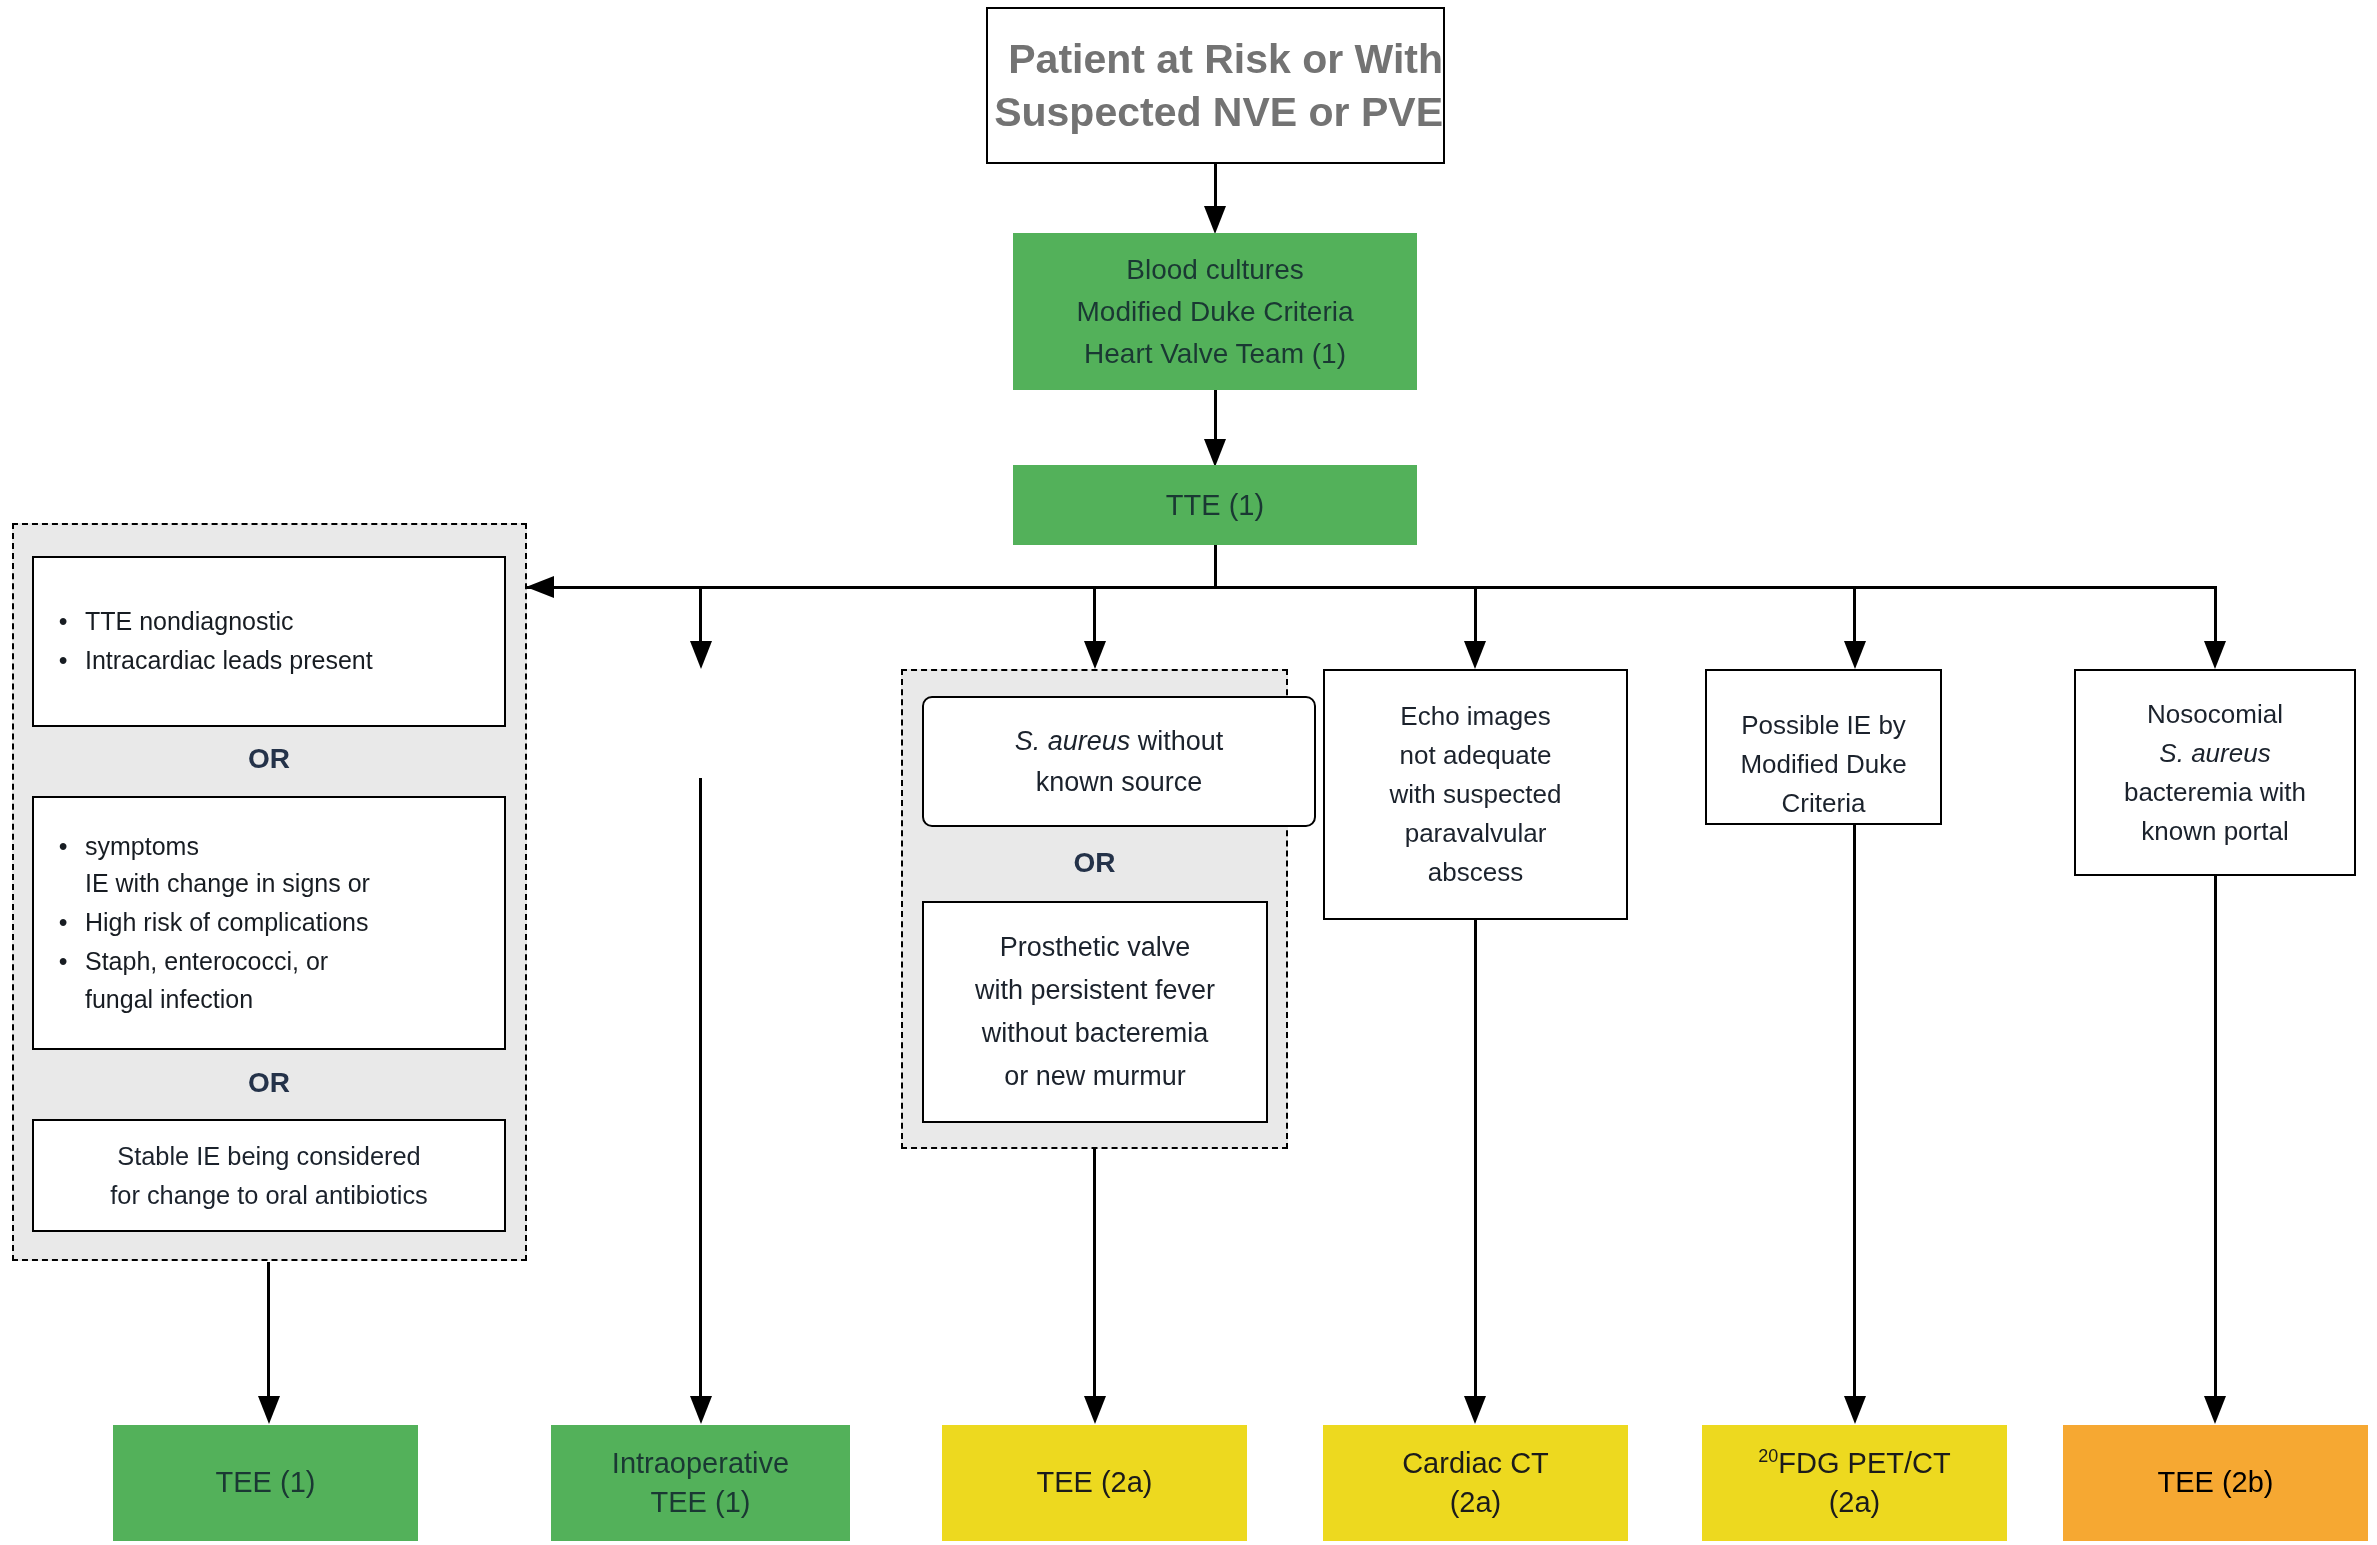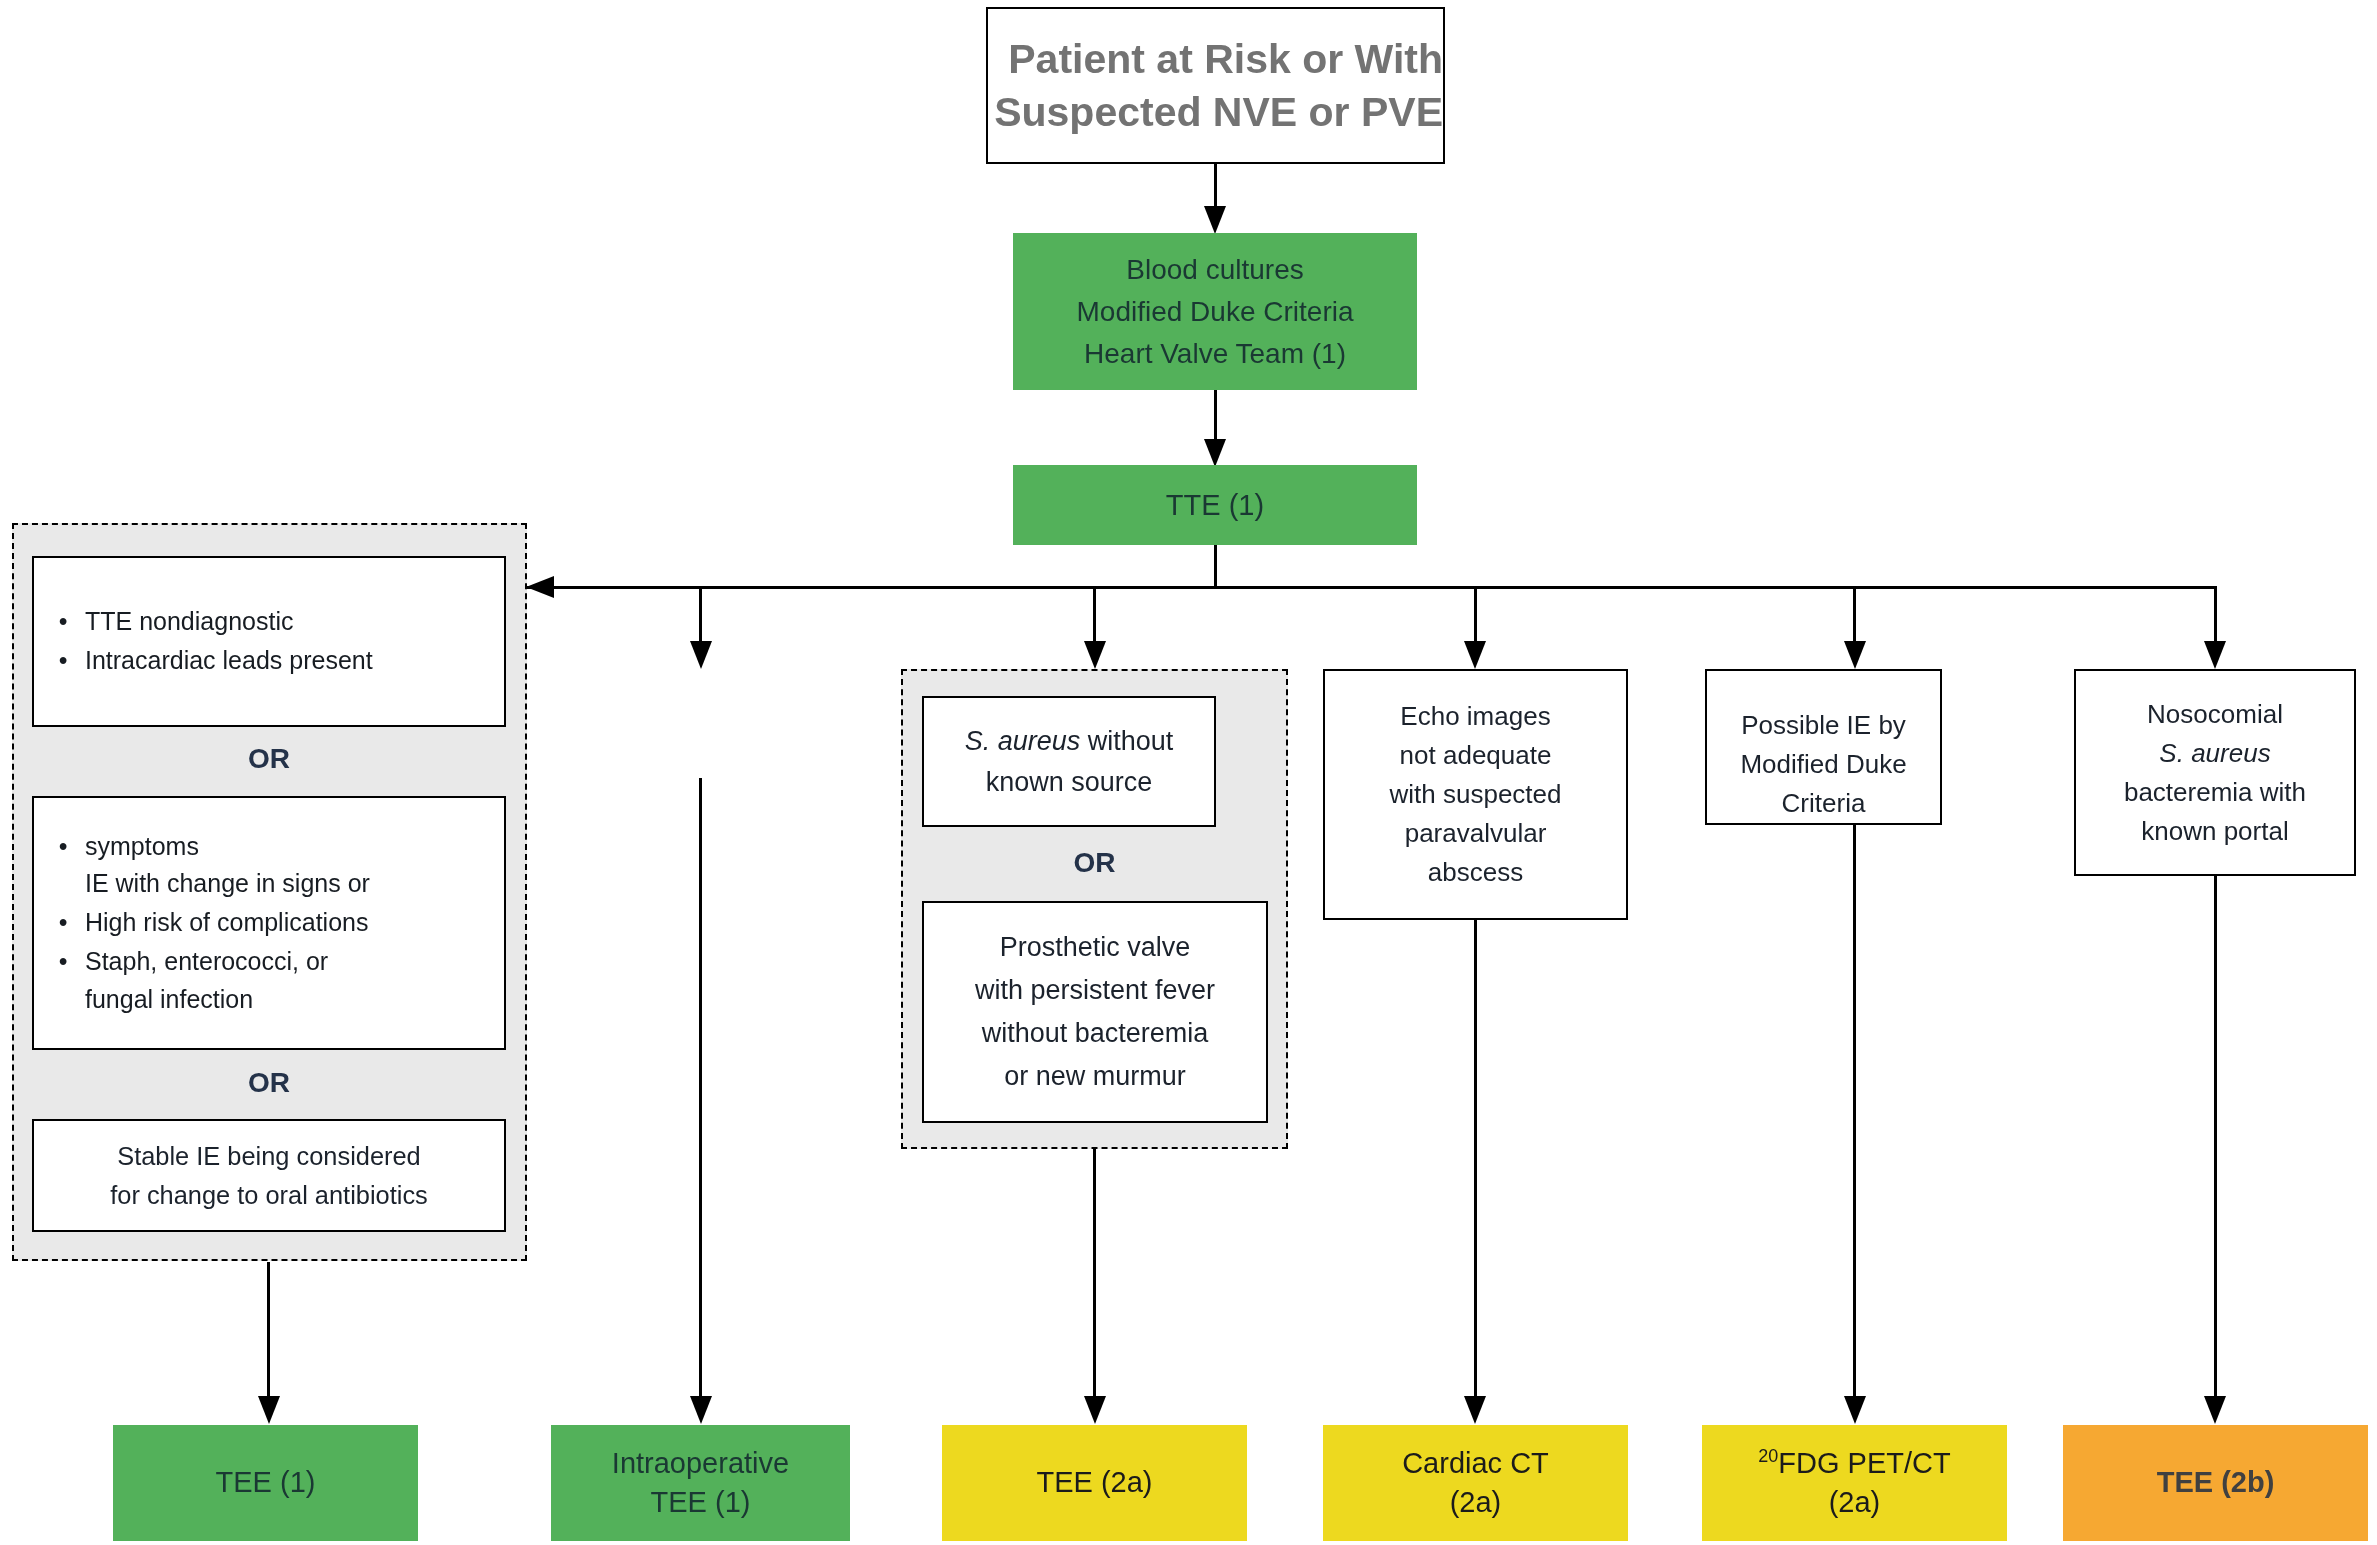--- a/index.html
+++ b/index.html
@@ -14,21 +14,21 @@
   
   .box{
     position:absolute;box-sizing:border-box;
     display:flex;flex-direction:column;align-items:center;justify-content:center;
     text-align:center;
   }
   .outlined{background:#ffffff;border:2.9px solid #000;}
   .title-box{font-weight:bold;font-size:41px;line-height:1.3;color:#737373;align-items:flex-end;}
   .green{background:var(--green);border:none;color:var(--green_text);justify-content:center;}
   .yellow{background:var(--yellow);border:none;color:#1b1b1b;}
-  .orange{background:var(--orange);border:none;color:#404040;font-weight:bold;}
+  .orange{background:var(--orange);border:none;color:#000000;}
   .node-text{font-size:28px;line-height:1.5;}
   .result-text{font-size:29px;line-height:1.35;}
   .crit-text{font-size:26px;line-height:1.5;color:#1b222c;}
   
   .panel{
     position:absolute;box-sizing:border-box;
     background:var(--panel);
     border:2.2px dashed #000;
   }
   .inner-box{
@@ -148,21 +148,21 @@
   </div>
 
   <div class="vline" style="left:267px;top:1262px;height:135px;"></div>
   <div class="head-down" style="left:269px;top:1396px;"></div>
 
   <div class="vline" style="left:699px;top:778px;height:619px;"></div>
   <div class="head-down" style="left:701px;top:1396px;"></div>
 
   <div class="panel" style="left:901px;top:669px;width:387px;height:480px;"></div>
 
-  <div class="inner-box inner-center crit-text" style="left:922px;top:696px;width:294px;height:131px;font-size:27px;">
+  <div class="inner-box inner-center crit-text" style="left:922px;top:696px;width:394px;height:131px;font-size:27px;border-radius:10px;">
     <div>
       <span class="it">S. aureus</span><span> without</span>
     </div>
     <div>known source</div>
   </div>
 
   <div class="or-label" style="left:901px;width:387px;top:847px;">OR</div>
 
   <div class="inner-box inner-center crit-text" style="left:922px;top:901px;width:346px;height:222px;font-size:27px;line-height:1.6;">
     <div>Prosthetic valve</div>

